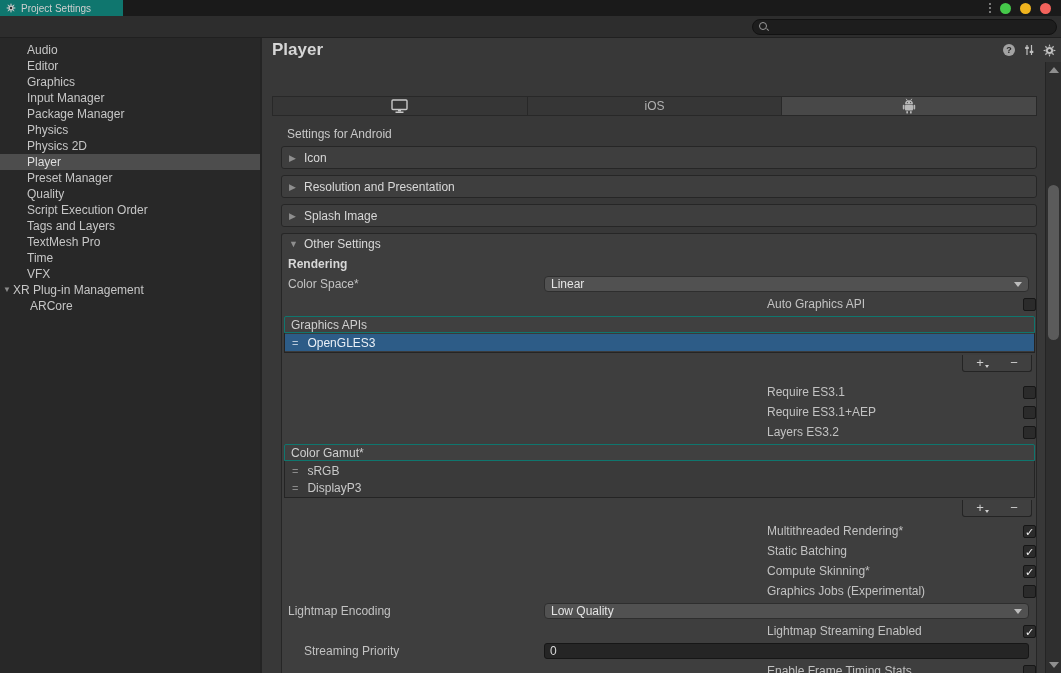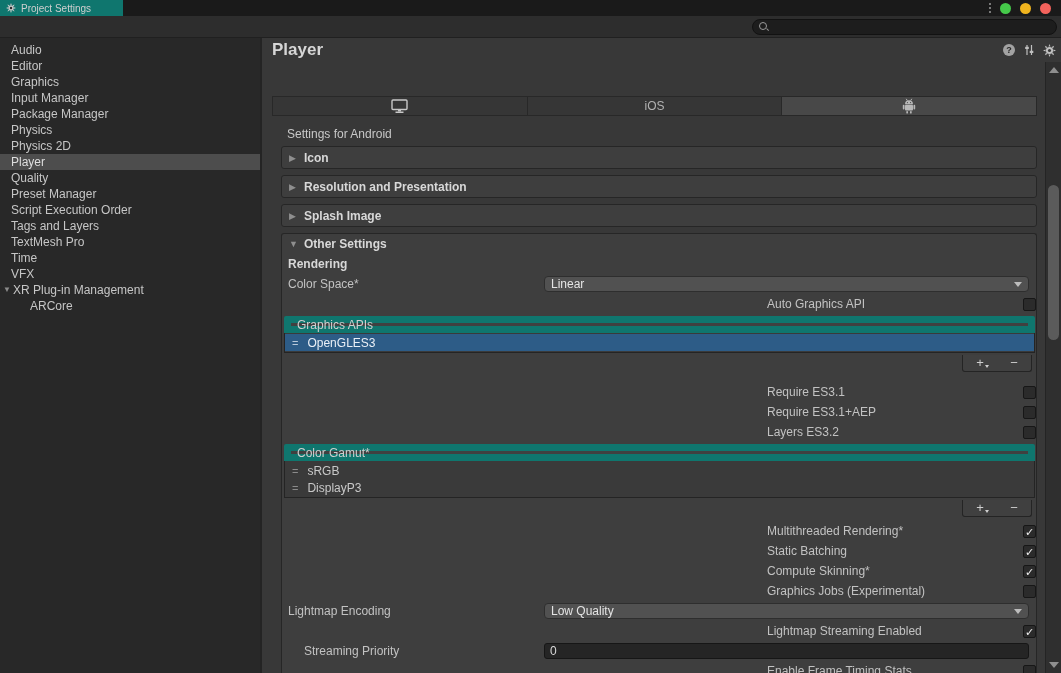--- a/index.html
+++ b/index.html
@@ -24,21 +24,21 @@
   .mag::before { content:""; position:absolute; left:1px; top:1px; width:6px; height:6px;
     border:1.4px solid #9a9a9a; border-radius:50%; }
   .mag::after { content:""; position:absolute; left:8px; top:8px; width:3px; height:1.4px;
     background:#9a9a9a; transform:rotate(45deg); }
   .search input { flex:1; background:transparent; border:none; outline:none; color:#d8d8d8;
     font:inherit; height:100%; padding:0 4px; }
 
   
   .bodyrow { display:flex; height:635px; }
   .sidebar { width:260px; background:#282828; padding-top:4px; flex:none; }
-  .sidebar-item { height:16px; line-height:16px; padding-left:11px; color:#c6c6c6;
+  .sidebar-item { height:16px; line-height:16px; padding-left:27px; color:#c6c6c6;
     white-space:nowrap; display:flex; align-items:center; }
   .sidebar-item.selected { background:#4d4d4d; color:#dedede; }
   .sidebar-item.child { padding-left:30px; }
   .sidebar-item.has-fold { padding-left:1px; }
   .side-fold { width:12px; font-size:8px; color:#8a8a8a; text-align:center; }
   .divider { width:2px; background:#242424; flex:none; }
 
   .main { flex:1; display:flex; flex-direction:column; background:#383838; min-width:0; }
   .main-header { height:24px; display:flex; align-items:center; padding:0 5px 0 10px; }
   .main-title { font-size:17px; font-weight:bold; color:#d6d6d6; flex:1; }
@@ -63,21 +63,21 @@
   .tab:last-child { border-right:none; }
   .tab.selected { background:#484848; }
 
   .settings-for { margin:11px 0 0 25px; height:14px; color:#c8c8c8; }
 
   
   .sec-box { margin:6px 8px 0 19px; height:23px; background:#3e3e3e; border:1px solid #262626;
     border-radius:3px; display:flex; align-items:center; gap:6px; padding-left:7px; flex:none; }
   .sec-box.mt5 { margin-top:5px; }
   .fold { font-size:9px; color:#8f8f8f; width:9px; }
-  .sec-label { font-weight:bold; color:#d8d8d8; }
+  .sec-label { font-weight:normal; color:#d8d8d8; }
 
   .other-box { margin:6px 8px 0 19px; background:#3e3e3e; border:1px solid #262626;
     border-bottom:none; border-radius:3px 3px 0 0; flex:1; overflow:hidden; }
   .obox-header { height:20px; display:flex; align-items:center; gap:6px; padding-left:7px; }
   .group-label { height:20px; line-height:20px; padding-left:6px; font-weight:bold; color:#d8d8d8; }
   .group-label.mt8 { margin-top:8px; }
 
   .row { height:20px; display:flex; align-items:center; padding-left:6px;justify-content:flex-end; }
   .rlabel { width:256px; color:#c2c2c2; flex:none; }
   .rlabel.indent { padding-left:16px; }
@@ -88,21 +88,21 @@
     border-left:4px solid transparent; border-right:4px solid transparent; border-top:5px solid #bdbdbd; }
 
   .checkbox { width:13px; height:13px; background:#2b2b2b; border:1px solid #171717; border-radius:2px;
     color:#f0f0f0; font-size:11px; line-height:12px; text-align:center; }
 
   .tinput { flex:1; margin-right:7px; height:16px; background:#252525; border:1px solid #161616;
     border-radius:3px; color:#d8d8d8; font:inherit; padding:0 5px; outline:none; }
 
   
   .ulist { margin:2px 1px 0 2px; }
-  .ulist-header { height:17px; background:#404040; border:7px solid #0f766e; border-radius:2px 2px 0 0;
+  .ulist-header { height:17px; background:#404040; border:1px solid #0f766e; border-radius:2px 2px 0 0;
     display:flex; align-items:center; padding-left:6px; color:#cfcfcf; }
   .ulist-body { background:#3a3a3a; border:1px solid #242424; border-top:none; padding:1px 0; }
   .ulist-row { height:17px; display:flex; align-items:center; gap:9px; padding-left:7px; color:#c8c8c8; }
   .ulist-row .handle { color:#8b8b8b; font-size:11px; }
   .ulist-row.selected { color:#e9eff6; }
   .ulist-row.selected .handle { color:#b9c9da; }
   .ulist-footer { display:flex; justify-content:flex-end; margin:2px 3px 0 0; }
   .ulist-btns { width:70px; height:17px; background:#404040; border:1px solid #242424;
     border-top:none; border-radius:0 0 3px 3px; display:flex; }
   .ubtn { flex:1; text-align:center; color:#cfcfcf; font-size:13px; line-height:15px; position:relative; }
@@ -164,24 +164,24 @@
     <div class="sidebar-item">
         <span>Physics</span>
       </div>
     <div class="sidebar-item">
         <span>Physics 2D</span>
       </div>
     <div class="sidebar-item selected">
         <span>Player</span>
       </div>
     <div class="sidebar-item">
+        <span>Preset Manager</span>
+      </div>
+    <div class="sidebar-item">
         <span>Quality</span>
-      </div>
-    <div class="sidebar-item">
-        <span>Preset Manager</span>
       </div>
     <div class="sidebar-item">
         <span>Script Execution Order</span>
       </div>
     <div class="sidebar-item">
         <span>Tags and Layers</span>
       </div>
     <div class="sidebar-item">
         <span>TextMesh Pro</span>
       </div>

